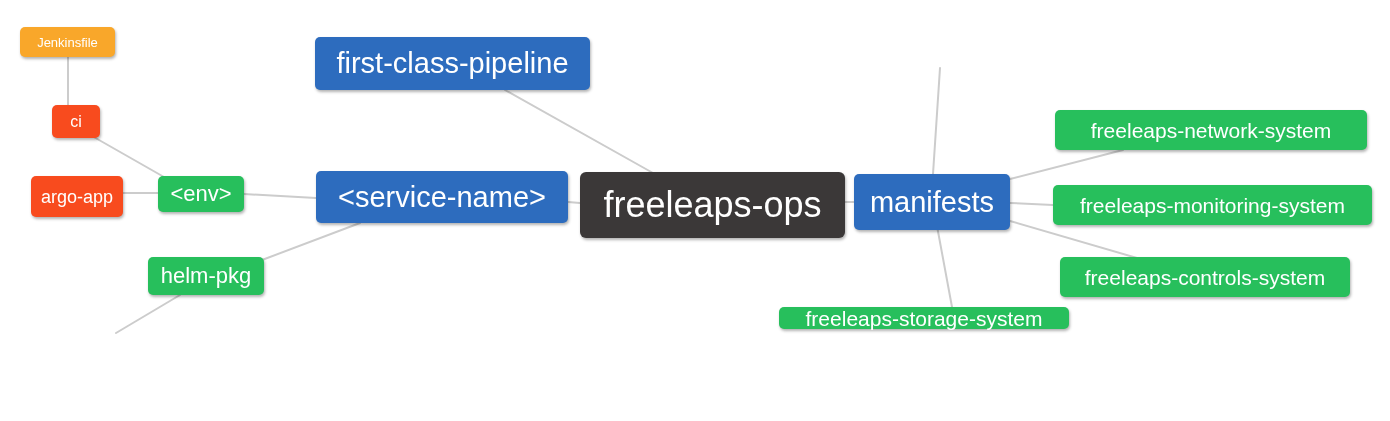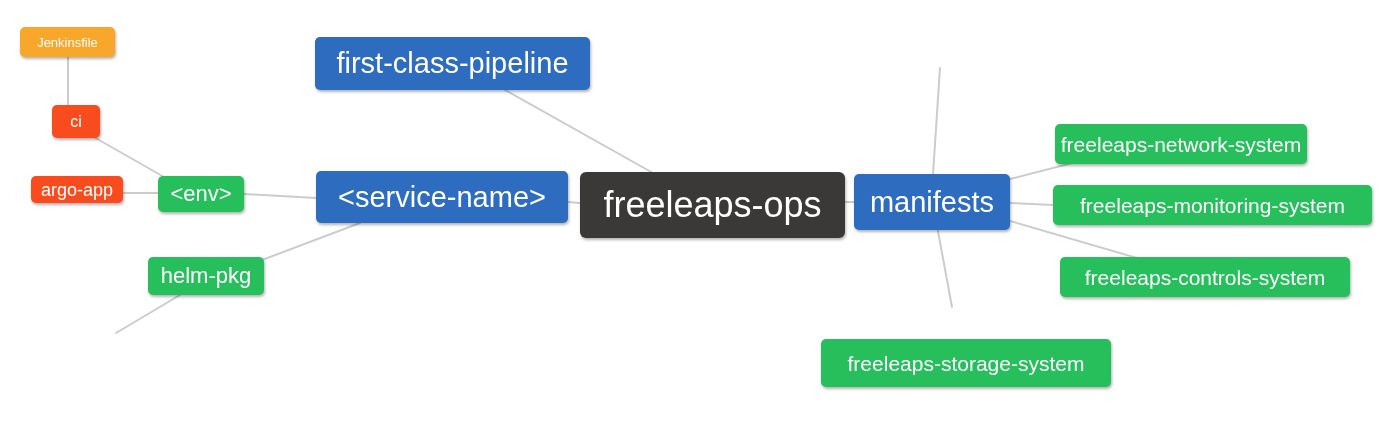--- a/index.html
+++ b/index.html
@@ -66,37 +66,37 @@
     <line x1="1006" y1="180" x2="1123" y2="150"></line>
     <line x1="1010" y1="203" x2="1053" y2="205"></line>
     <line x1="1010" y1="221" x2="1137" y2="258"></line>
     <line x1="937" y1="226" x2="952" y2="307"></line>
   </svg>
 
   <div class="node orange" style="left:20px;  top:27px;  width:95px;  height:30px; font-size:13px;">Jenkinsfile</div>
 
   <div class="node red" style="left:52px;  top:105px; width:48px;  height:33px; font-size:16px;">ci</div>
 
-  <div class="node red" style="left:31px;  top:176px; width:92px;  height:27px; font-size:18px;">argo-app</div>
+  <div class="node red" style="left:31px;  top:176px; width:92px;  height:41px; font-size:18px;">argo-app</div>
 
   <div class="node green" style="left:148px; top:257px; width:116px; height:38px; font-size:22px;">helm-pkg</div>
 
   <div class="node green" style="left:158px; top:176px; width:86px;  height:36px; font-size:22px;">&lt;env&gt;</div>
 
 
   <div class="node blue" style="left:315px; top:37px;  width:275px; height:53px; font-size:29px;">first-class-pipeline</div>
 
   <div class="node blue" style="left:316px; top:171px; width:252px; height:52px; font-size:29px;">&lt;service-name&gt;</div>
 
   <div class="node dark" style="left:580px; top:172px; width:265px; height:66px; font-size:36px;">freeleaps-ops</div>
 
   <div class="node blue" style="left:854px; top:174px; width:156px; height:56px; font-size:29px;">manifests</div>
 
 
-  <div class="node green" style="left:1055px;top:124px; width:252px; height:40px; font-size:21px;">freeleaps-network-system</div>
+  <div class="node green" style="left:1055px;top:110px; width:312px; height:40px; font-size:21px;">freeleaps-network-system</div>
 
   <div class="node green" style="left:1053px;top:185px; width:319px; height:40px; font-size:21px;">freeleaps-monitoring-system</div>
 
   <div class="node green" style="left:1060px;top:257px; width:290px; height:40px; font-size:21px;">freeleaps-controls-system</div>
 
-  <div class="node green" style="left:821px; top:307px; width:290px; height:48px; font-size:21px;margin-top:32px;">freeleaps-storage-system</div>
+  <div class="node green" style="left:779px; top:307px; width:290px; height:22px; font-size:21px;">freeleaps-storage-system</div>
 
 </div>
 
 </body></html>

